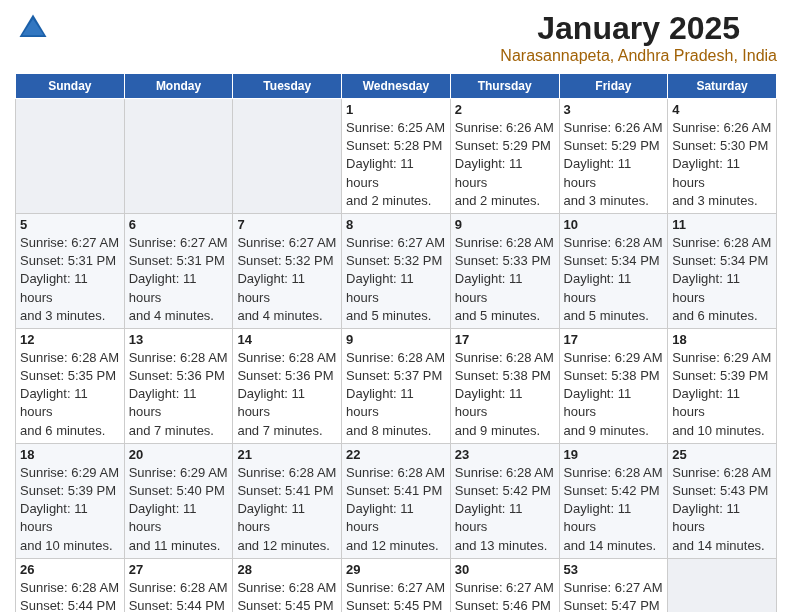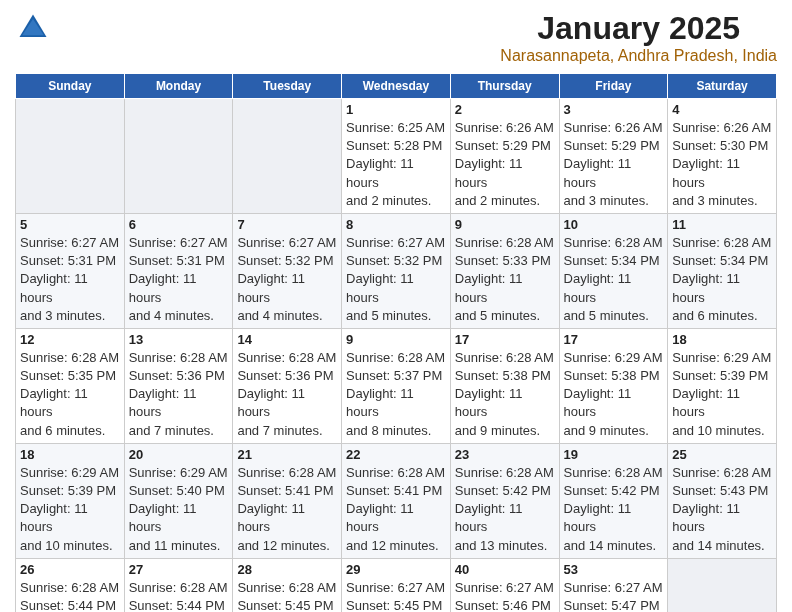--- a/index.html
+++ b/index.html
@@ -253,21 +253,21 @@
           </td>
           <td>
             <span class="day-num">28</span>
             <div class="day-info">Sunrise: 6:28 AM<br>Sunset: 5:45 PM<br>Daylight: 11 hours<br>and 17 minutes.</div>
           </td>
           <td>
             <span class="day-num">29</span>
             <div class="day-info">Sunrise: 6:27 AM<br>Sunset: 5:45 PM<br>Daylight: 11 hours<br>and 17 minutes.</div>
           </td>
           <td>
-            <span class="day-num">40</span>
+            <span class="day-num">30</span>
             <div class="day-info">Sunrise: 6:27 AM<br>Sunset: 5:46 PM<br>Daylight: 11 hours<br>and 18 minutes.</div>
           </td>
           <td>
             <span class="day-num">53</span>
             <div class="day-info">Sunrise: 6:27 AM<br>Sunset: 5:47 PM<br>Daylight: 11 hours<br>and 19 minutes.</div>
           </td>
           <td class="empty-cell"></td>
         </tr>
       </tbody>
   </table>

